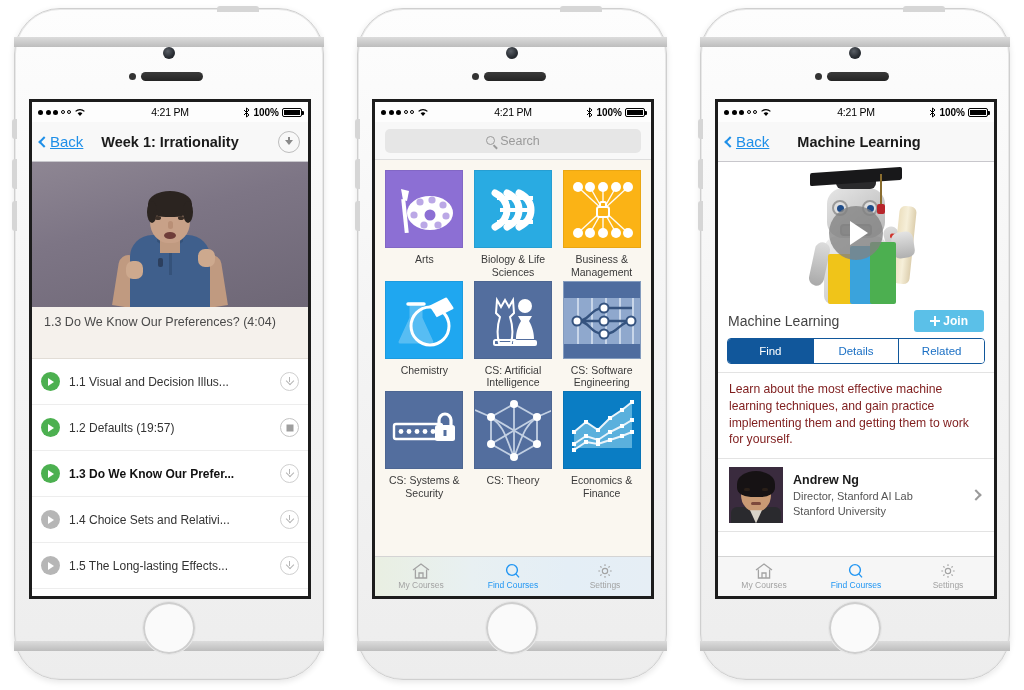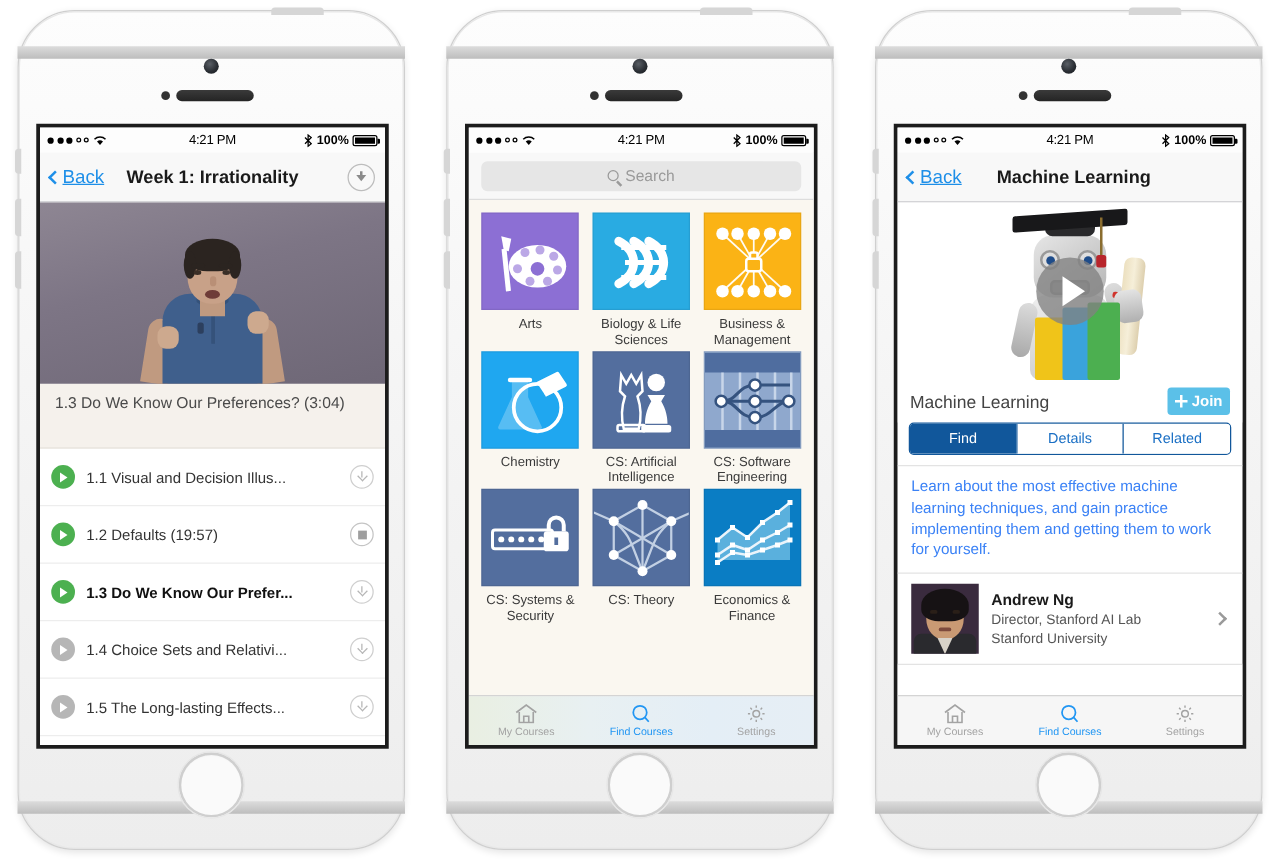--- a/index.html
+++ b/index.html
@@ -186,32 +186,32 @@
   .r-hand { position:absolute; top:64px; left:50%; margin-left:36px; width:22px; height:26px; border-radius:7px; background:linear-gradient(180deg,#e3e3e3,#b0b0b0); transform:rotate(-8deg); }
   .playbtn {
     position:absolute; top:50%; left:50%; transform:translate(-50%,-50%);
     width:54px; height:54px; border-radius:50%; background:rgba(130,130,130,.78);
     display:flex; align-items:center; justify-content:center; cursor:pointer;
   }
   .playbtn::after { content:""; width:0; height:0; border-left:18px solid #fff; border-top:12px solid transparent; border-bottom:12px solid transparent; margin-left:5px; }
 
   .course-head { flex:0 0 34px; display:flex; align-items:center; padding:0 10px; background:#fff; }
   .course-name { font-size:14px; color:#444; flex:1; }
-  .join-btn { background:#5bc0e8; color:#fff; font-size:12px; font-weight:bold; padding:4px 6px; border-radius:3px; display:flex; align-items:center; gap:3px; cursor:pointer; }
+  .join-btn { background:#5bc0e8; color:#fff; font-size:12px; font-weight:bold; padding:4px 16px; border-radius:3px; display:flex; align-items:center; gap:3px; cursor:pointer; }
   .plus { position:relative; width:10px; height:10px; }
   .plus::before, .plus::after { content:""; position:absolute; background:#fff; }
   .plus::before { left:4px; top:0; width:2px; height:10px; }
   .plus::after { top:4px; left:0; height:2px; width:10px; }
 
   .segmented { flex:0 0 26px; display:flex; margin:0 9px 8px; border:1px solid #11579b; border-radius:4px; overflow:hidden; }
   .seg { flex:1; display:flex; align-items:center; justify-content:center; font-size:11.5px; color:#1a6fc4; background:#fff; border-left:1px solid #11579b; cursor:pointer; }
   .seg:first-child { border-left:none; }
   .seg.active { background:#11579b; color:#fff; }
 
-  .about-text { padding:8px 11px 10px; font-size:12.2px; color:#3b82f6; line-height:1.38; border-top:1px solid #e3e3e3; }
+  .about-text { padding:8px 11px 10px; font-size:12.2px; color:#7f1d1d; line-height:1.38; border-top:1px solid #e3e3e3; }
   .instructor { display:flex; align-items:center; gap:10px; padding:8px 11px; border-top:1px solid #e3e3e3; border-bottom:1px solid #e3e3e3; cursor:pointer; }
   .avatar { width:54px; height:56px; position:relative; overflow:hidden; background:#3a2b3e; flex:0 0 54px; }
   .a-hair { position:absolute; top:4px; left:50%; margin-left:-19px; width:38px; height:26px; border-radius:50% 50% 36% 36%; background:#161214; }
   .a-face { position:absolute; top:11px; left:50%; margin-left:-15px; width:30px; height:34px; border-radius:46% 46% 50% 50%; background:#c99a74; }
   .a-eye { position:absolute; top:21px; width:6px; height:2.5px; border-radius:2px; background:#2a1f18; }
   .a-eye.l { left:50%; margin-left:-12px; }
   .a-eye.r { left:50%; margin-left:6px; }
   .a-mouth { position:absolute; top:35px; left:50%; margin-left:-5px; width:10px; height:2.5px; border-radius:2px; background:#7d4a3c; }
   .a-suit { position:absolute; bottom:0; left:50%; margin-left:-25px; width:50px; height:16px; background:#2a2a2e; border-radius:6px 6px 0 0; }
   .a-shirt { position:absolute; bottom:0; left:50%; margin-left:-6px; width:12px; height:13px; background:#d8d2c8; clip-path: polygon(50% 100%, 0 0, 100% 0); }
@@ -296,21 +296,21 @@
               <div class="v-brow r"></div>
             <div class="v-eye l"></div>
               <div class="v-eye r"></div>
             <div class="v-nose"></div>
               <div class="v-mouth"></div>
             <div class="v-hand l"></div>
               <div class="v-hand r"></div>
           </div>
         </div>
 
-        <div class="nowplaying">1.3 Do We Know Our Preferences? (3:04)</div>
+        <div class="nowplaying">1.3 Do We Know Our Preferences? (4:04)</div>
 
         <div class="lessons">
           <div class="lesson-row">
             <span class="play-ic"></span>
             <span class="lesson-title">1.1 Visual and Decision Illus...</span>
             <span class="row-dl">
                 <span class="s"></span>
                 <span class="a"></span>
               </span>
           </div>

